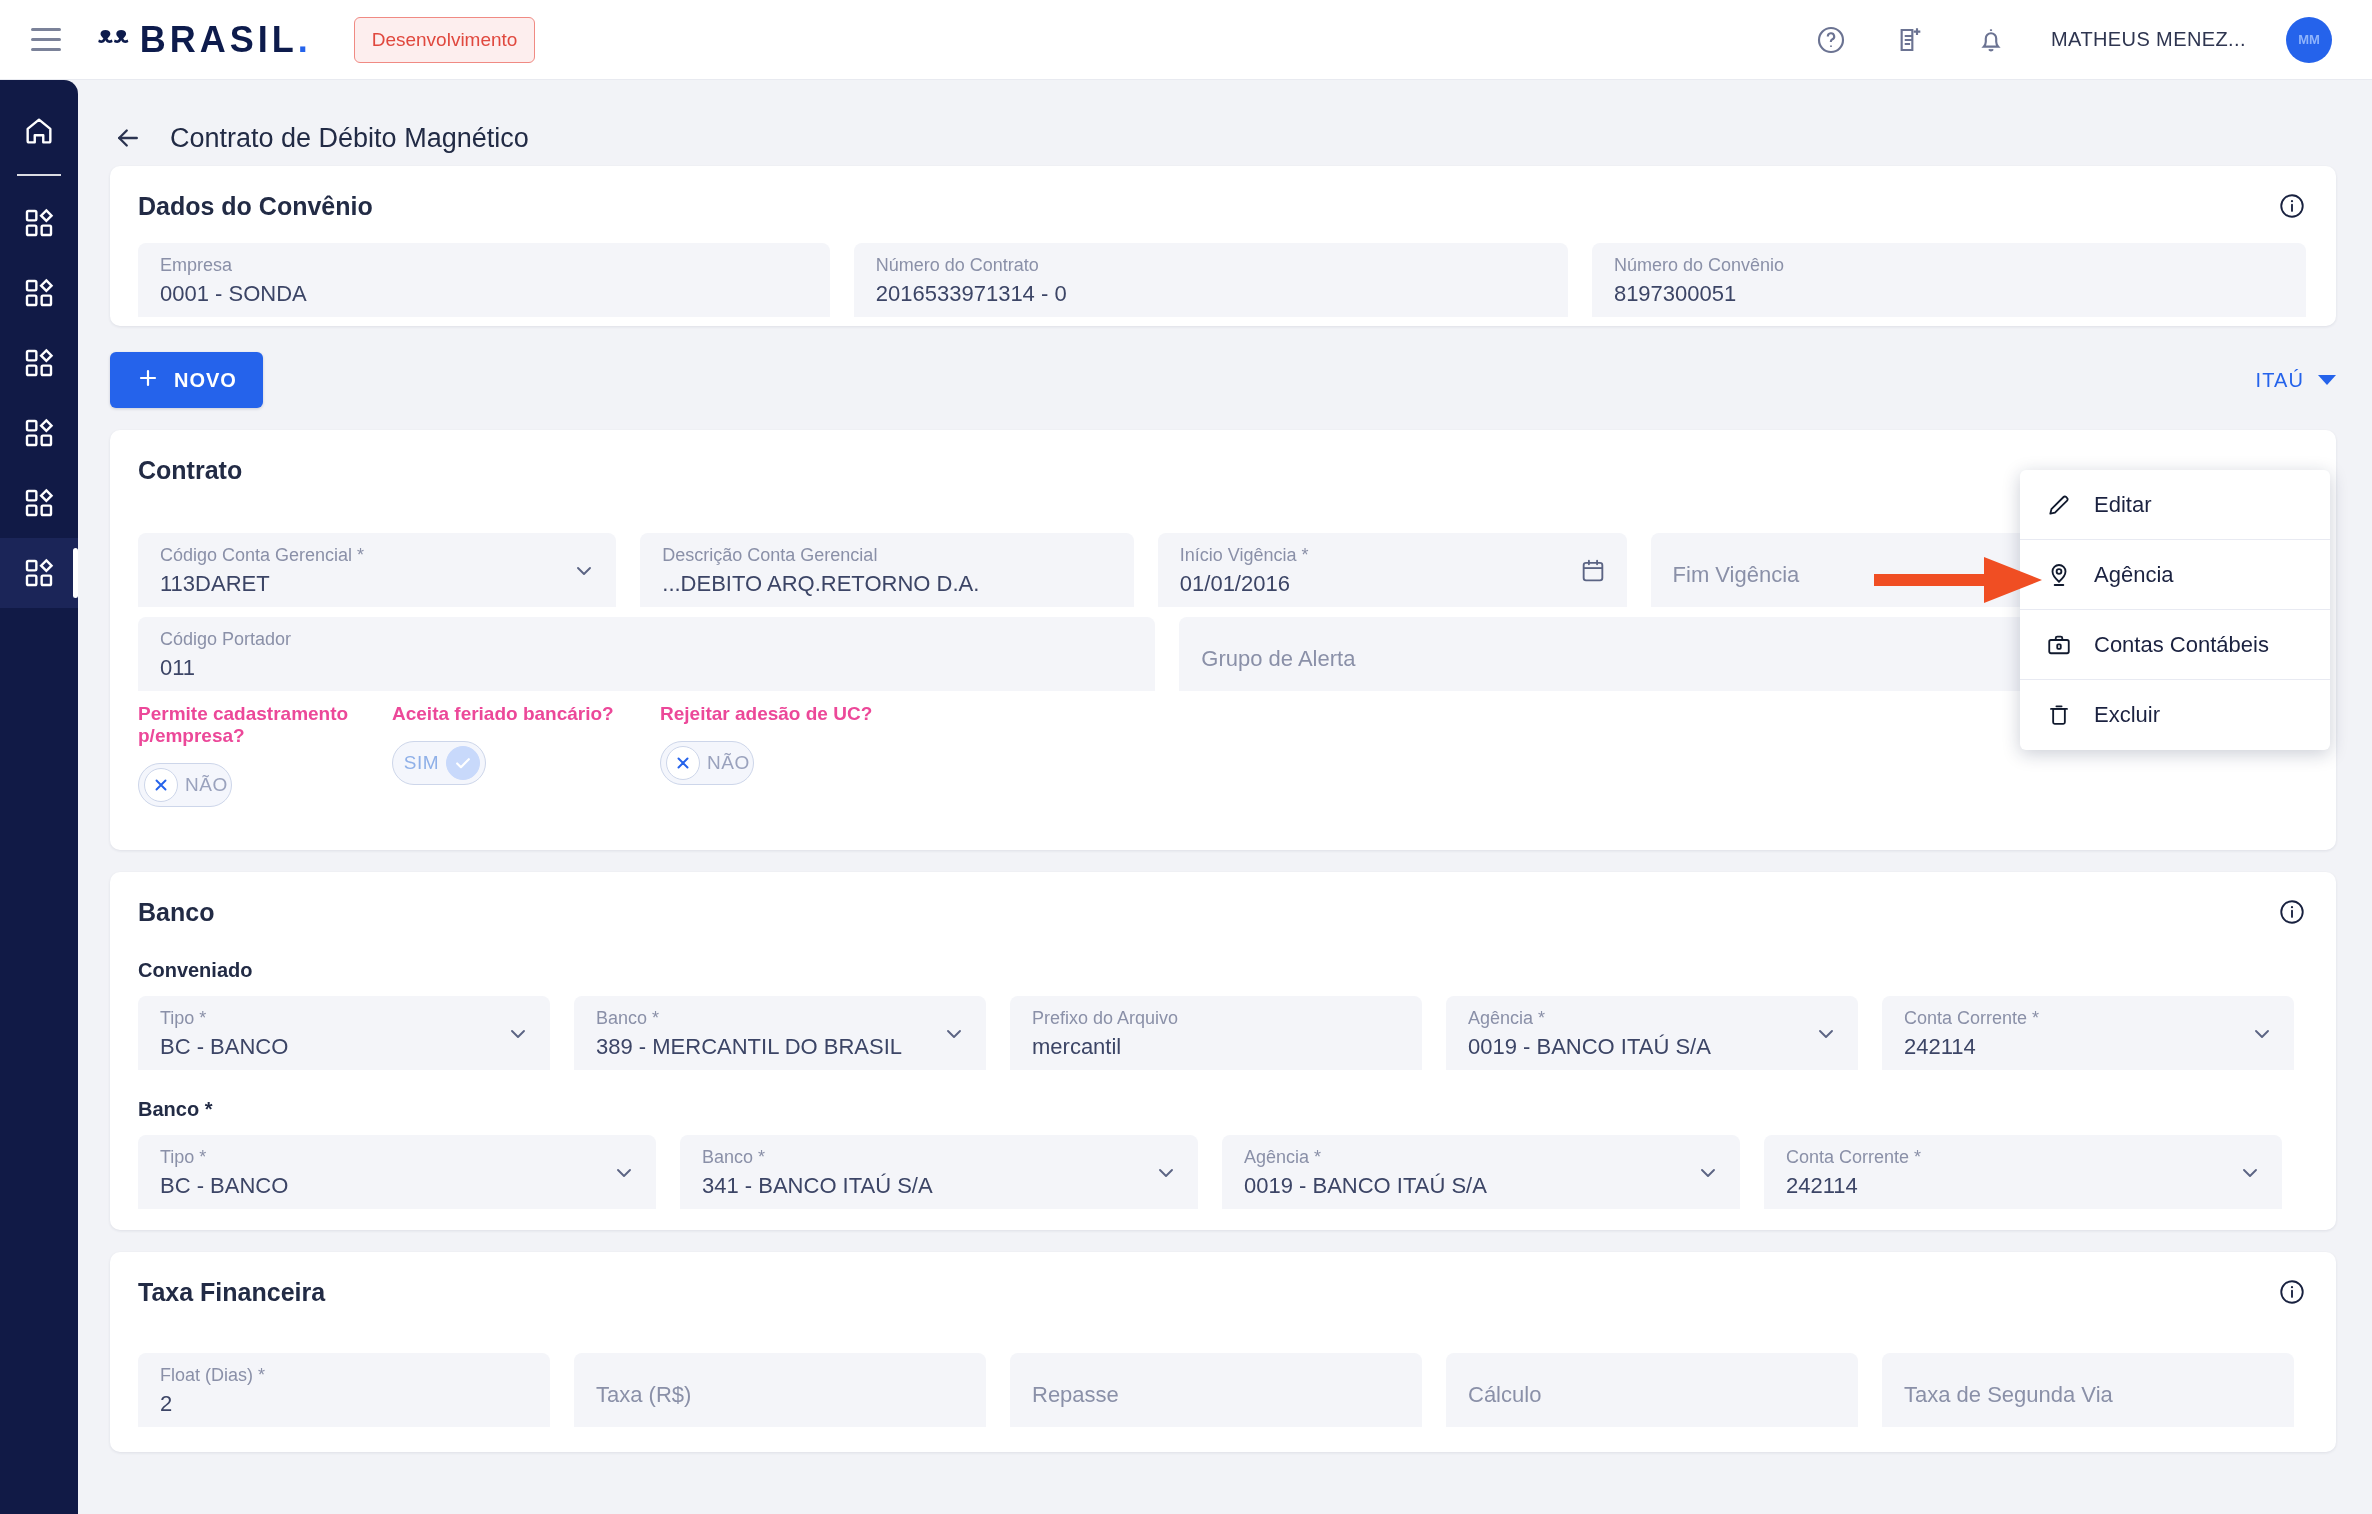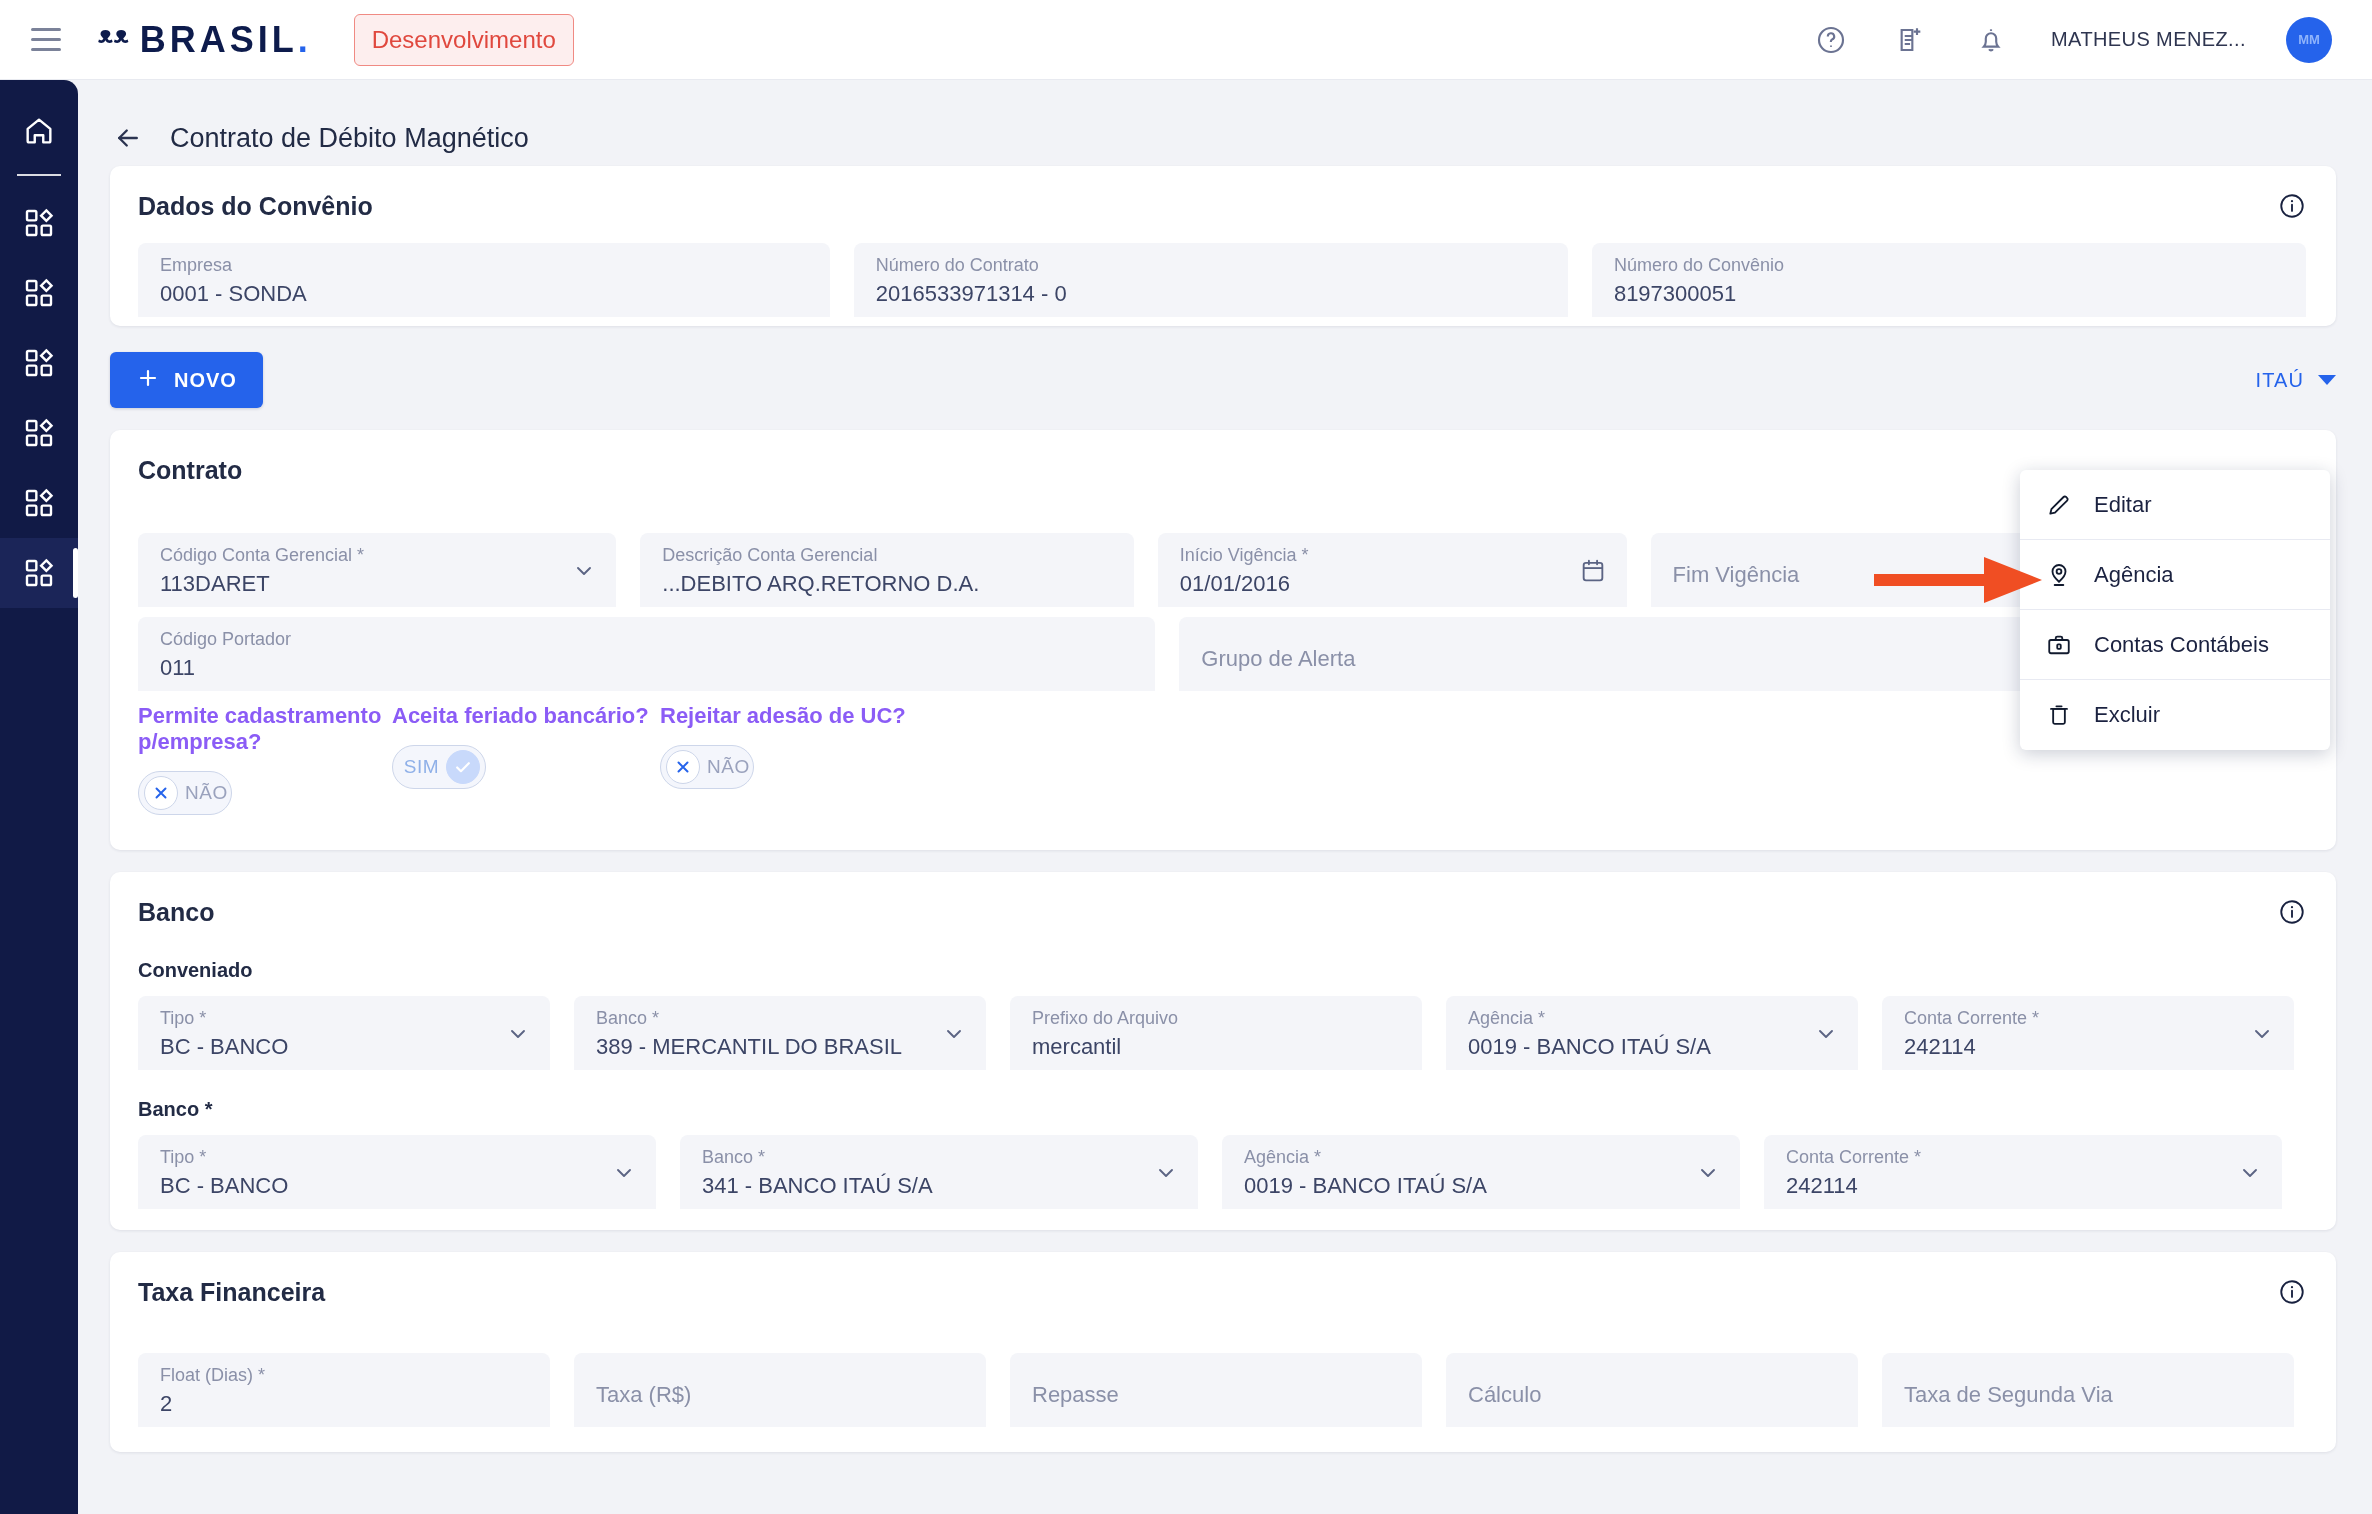--- a/index.html
+++ b/index.html
@@ -29,21 +29,21 @@
   .brand { margin-left: 28px; display: flex; align-items: baseline; }
   .brand-mark { font-size: 36px; font-weight: 700; color: #0d1b4c; letter-spacing: 1px; }
   .brand-text { font-size: 36px; font-weight: 700; color: #0d1b4c; letter-spacing: 4px; margin-left: 10px; }
   .brand-dot { font-size: 36px; font-weight: 700; color: #2563eb; }
 
   .env-badge {
     margin-left: 46px;
     border: 1px solid #f08a83;
     background: #fdeeee;
     color: #e0483e;
-    font-size: 24px;
+    font-size: 19px;
     padding: 11px 17px;
     border-radius: 6px;
     cursor: pointer;
   }
 
   .top-right { margin-left: auto; display: flex; align-items: center; gap: 40px; padding-right: 40px; }
   .icon-btn { width: 40px; height: 40px; display: flex; align-items: center; justify-content: center; cursor: pointer; color: #6b7392; }
   .username { font-size: 20px; color: #2e3550; letter-spacing: .4px; white-space: nowrap; cursor: pointer; }
   .avatar {
     width: 46px; height: 46px; border-radius: 50%;
@@ -120,21 +120,21 @@
   .btn-acoes {
     margin-left: auto; background: none; border: none;
     color: #2563eb; font-size: 20px; font-weight: 500; letter-spacing: 1.1px;
     display: flex; align-items: center; gap: 14px; cursor: pointer;
   }
   .caret { width: 0; height: 0; border-left: 9px solid transparent; border-right: 9px solid transparent; border-top: 10px solid #2563eb; }
 
   
   .toggles { display: flex; gap: 0; padding-top: 12px; }
   .toggle-group { }
-  .toggle-label { font-size: 22px; color: #8b5cf6; font-weight: 700; margin-bottom: 16px; }
+  .toggle-label { font-size: 19px; color: #ec4899; font-weight: 700; margin-bottom: 16px; }
   .switch {
     width: 94px; height: 44px; border-radius: 22px;
     border: 1px solid #cdd6ea; background: #f4f6fc;
     display: flex; align-items: center; cursor: pointer;
     padding: 0 5px; gap: 7px;
   }
   .switch .knob {
     width: 34px; height: 34px; border-radius: 50%;
     background: #ffffff; border: 1px solid #cdd6ea;
     display: flex; align-items: center; justify-content: center;

